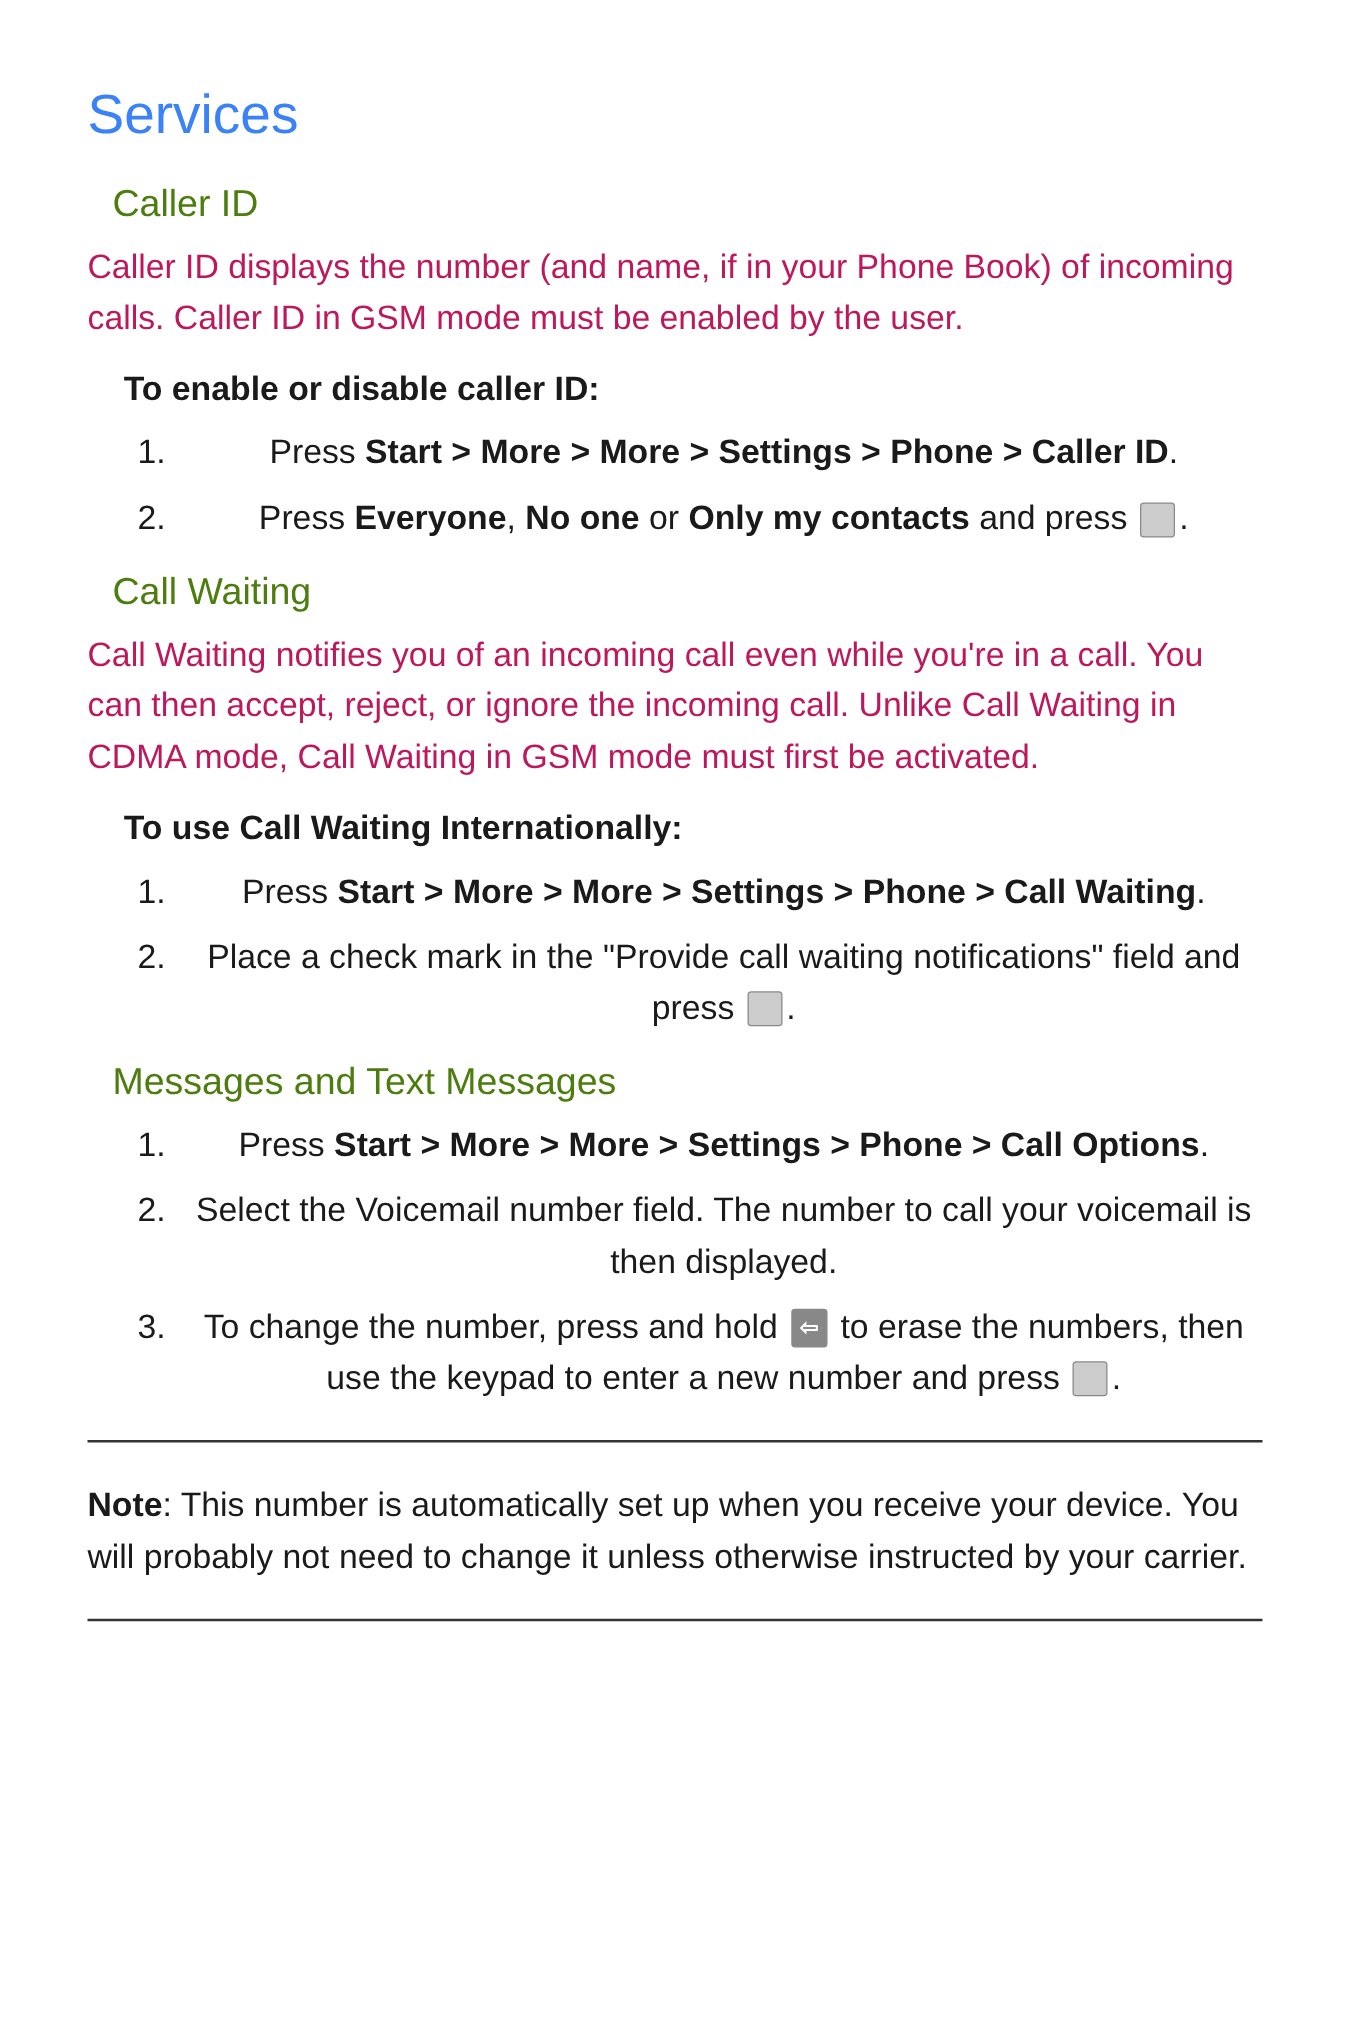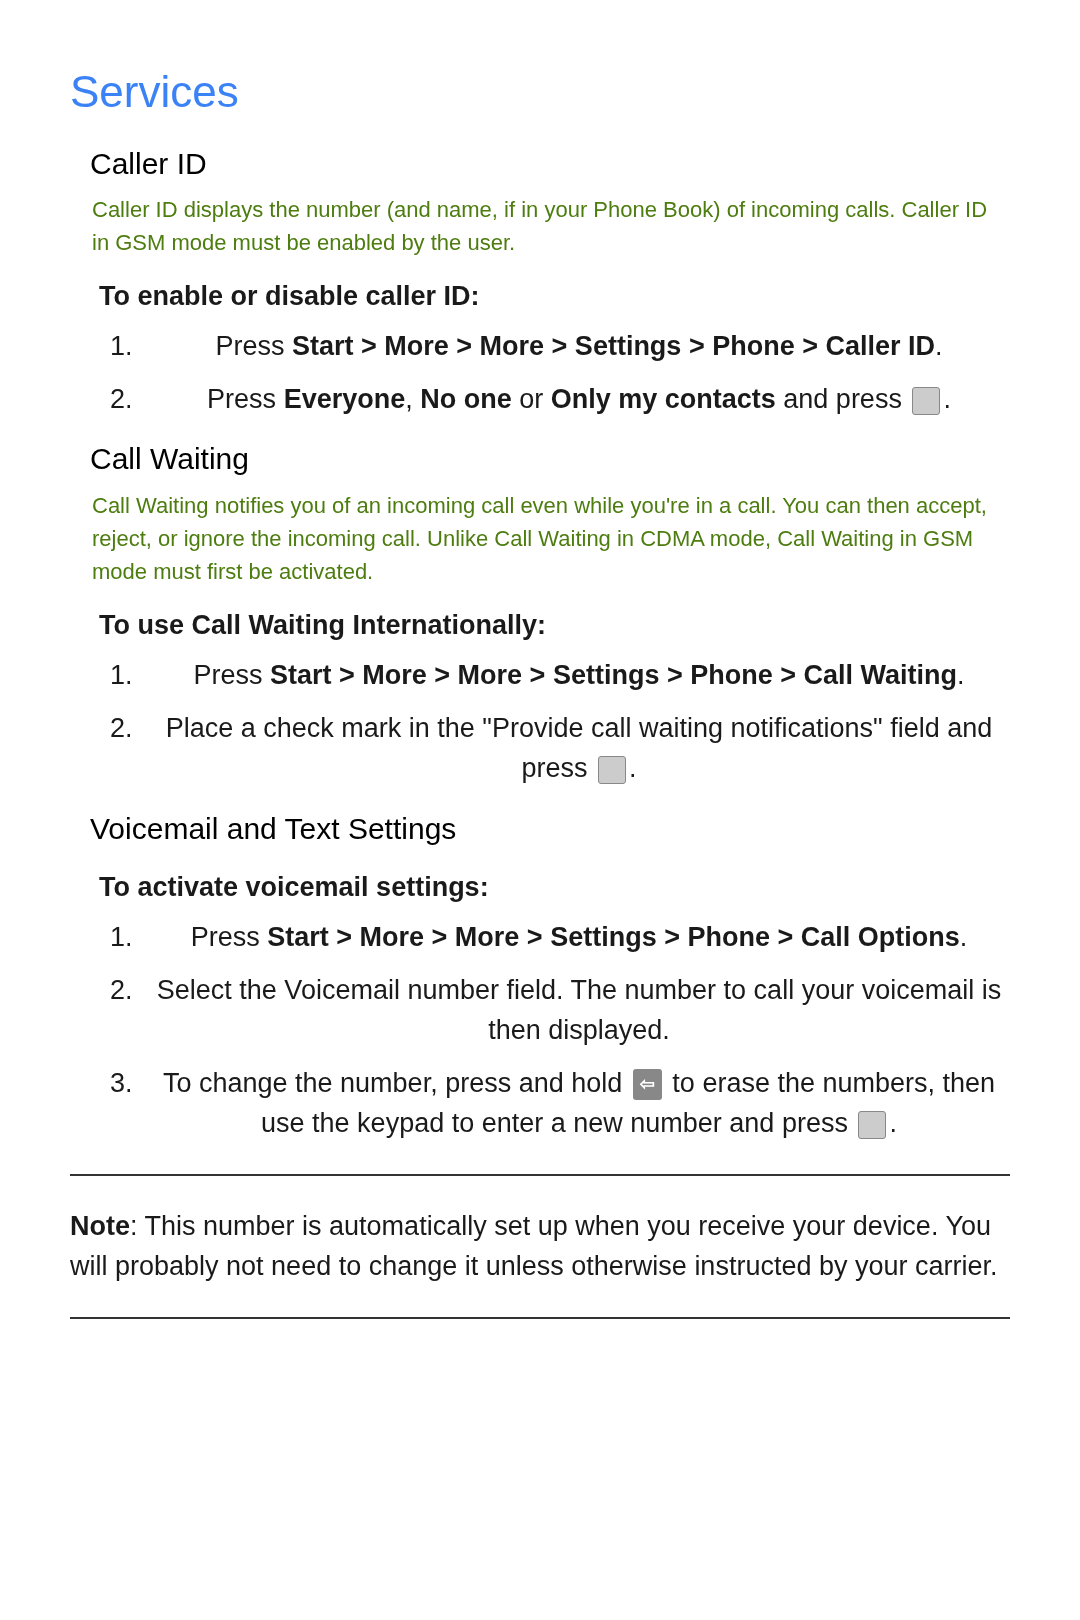--- a/index.html
+++ b/index.html
@@ -25,33 +25,32 @@
 
     .section-title {
       font-size: 44px;
       color: #3b82f6;
       font-weight: normal;
       margin-bottom: 10px;
     }
 
     .subsection-title {
       font-size: 30px;
-      color: #000000;
+      color: #4d7c0f;
       font-weight: normal;
       margin-bottom: 8px;
       margin-top: 18px;
       padding-left: 20px;
     }
 
     .body-text {
-      font-size: 22px;
+      font-size: 27px;
       line-height: 1.5;
-      color: #4d7c0f;
+      color: #be185d;
       margin-bottom: 14px;
-      margin-left: 22px;
     }
 
     .bold-heading {
       font-weight: bold;
       font-size: 27px;
       margin-top: 18px;
       margin-bottom: 10px;
       margin-left: 29px;
     }
 
@@ -155,22 +154,21 @@
         <span class="list-content">Press <strong>Start &gt; More &gt; More &gt; Settings &gt; Phone &gt; Call Waiting</strong>.</span>
       </li>
       <li>
         <span class="list-num">2.</span>
         <span class="list-content">Place a check mark in the "Provide call waiting notifications" field and press <span class="inline-btn"></span>.</span>
       </li>
     </ol>
   </div>
 
   <div>
-    <h2 class="subsection-title">Voicemail and Text Settings</h2>
-    <p class="bold-heading">To activate voicemail settings:</p>
+    <h2 class="subsection-title">Messages and Text Messages</h2>
     <ol class="numbered-list">
       <li>
         <span class="list-num">1.</span>
         <span class="list-content">Press <strong>Start &gt; More &gt; More &gt; Settings &gt; Phone &gt; Call Options</strong>.</span>
       </li>
       <li>
         <span class="list-num">2.</span>
         <span class="list-content">Select the Voicemail number field. The number to call your voicemail is then displayed.</span>
       </li>
       <li>

